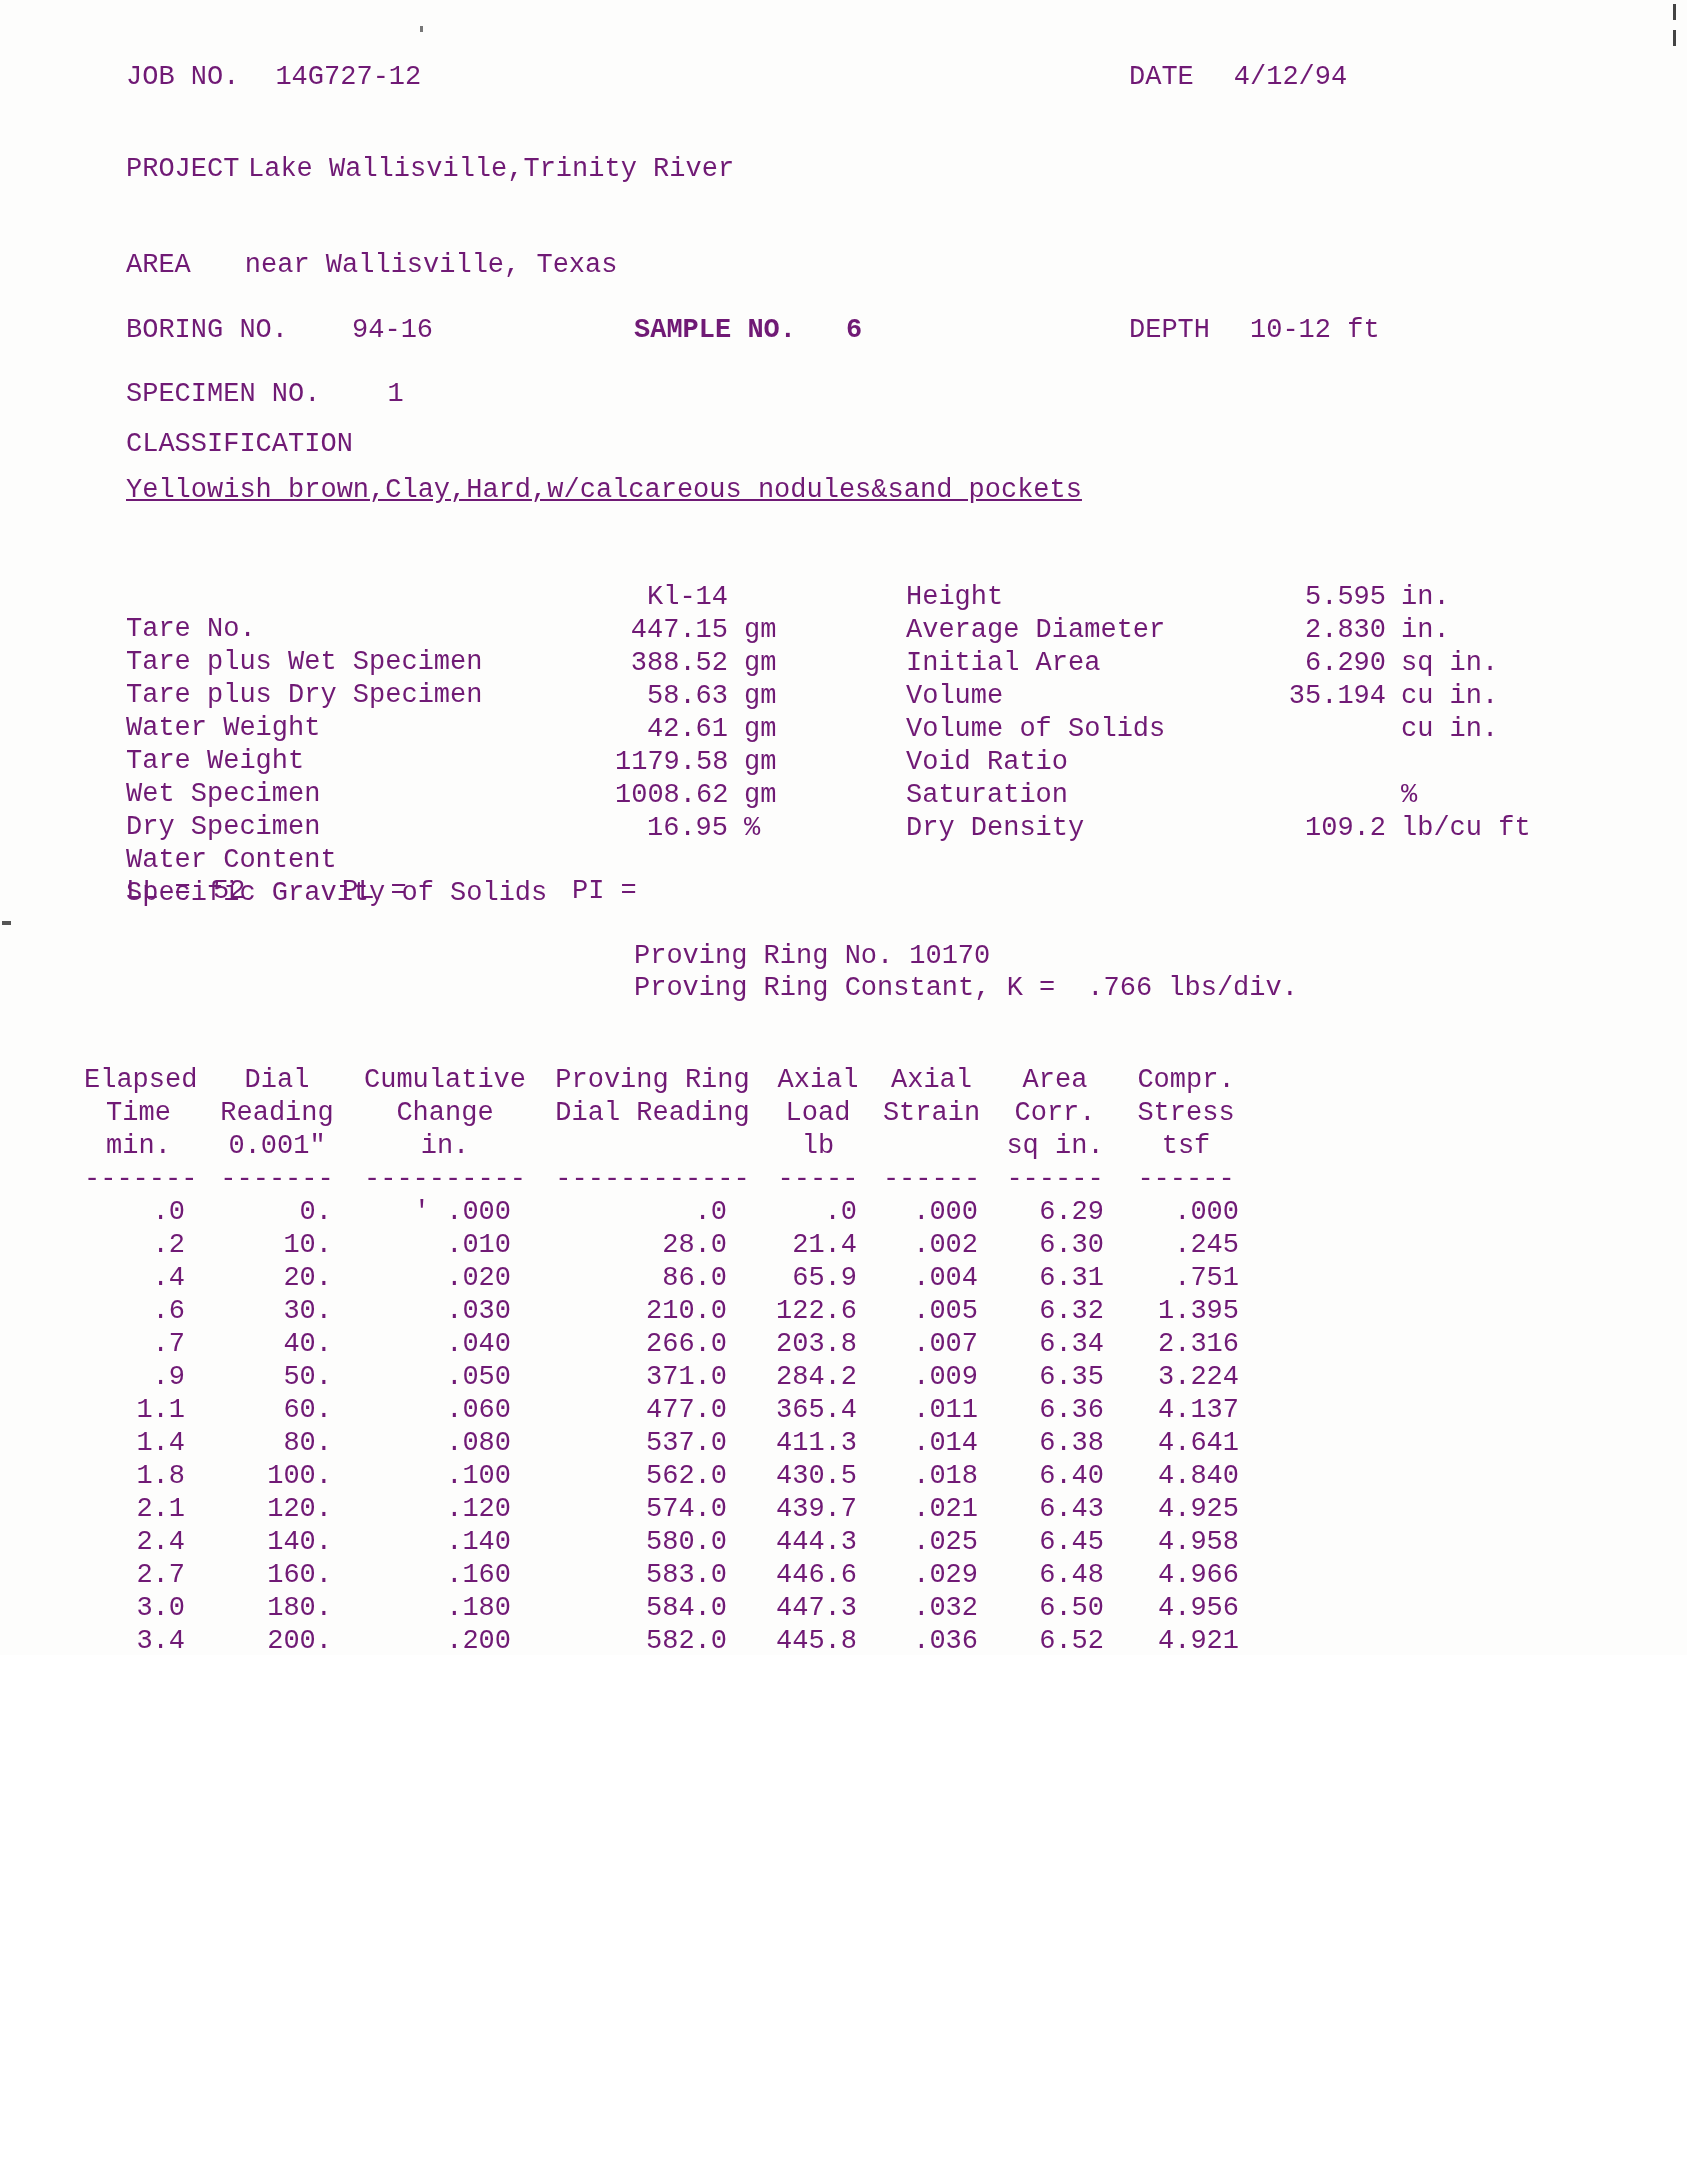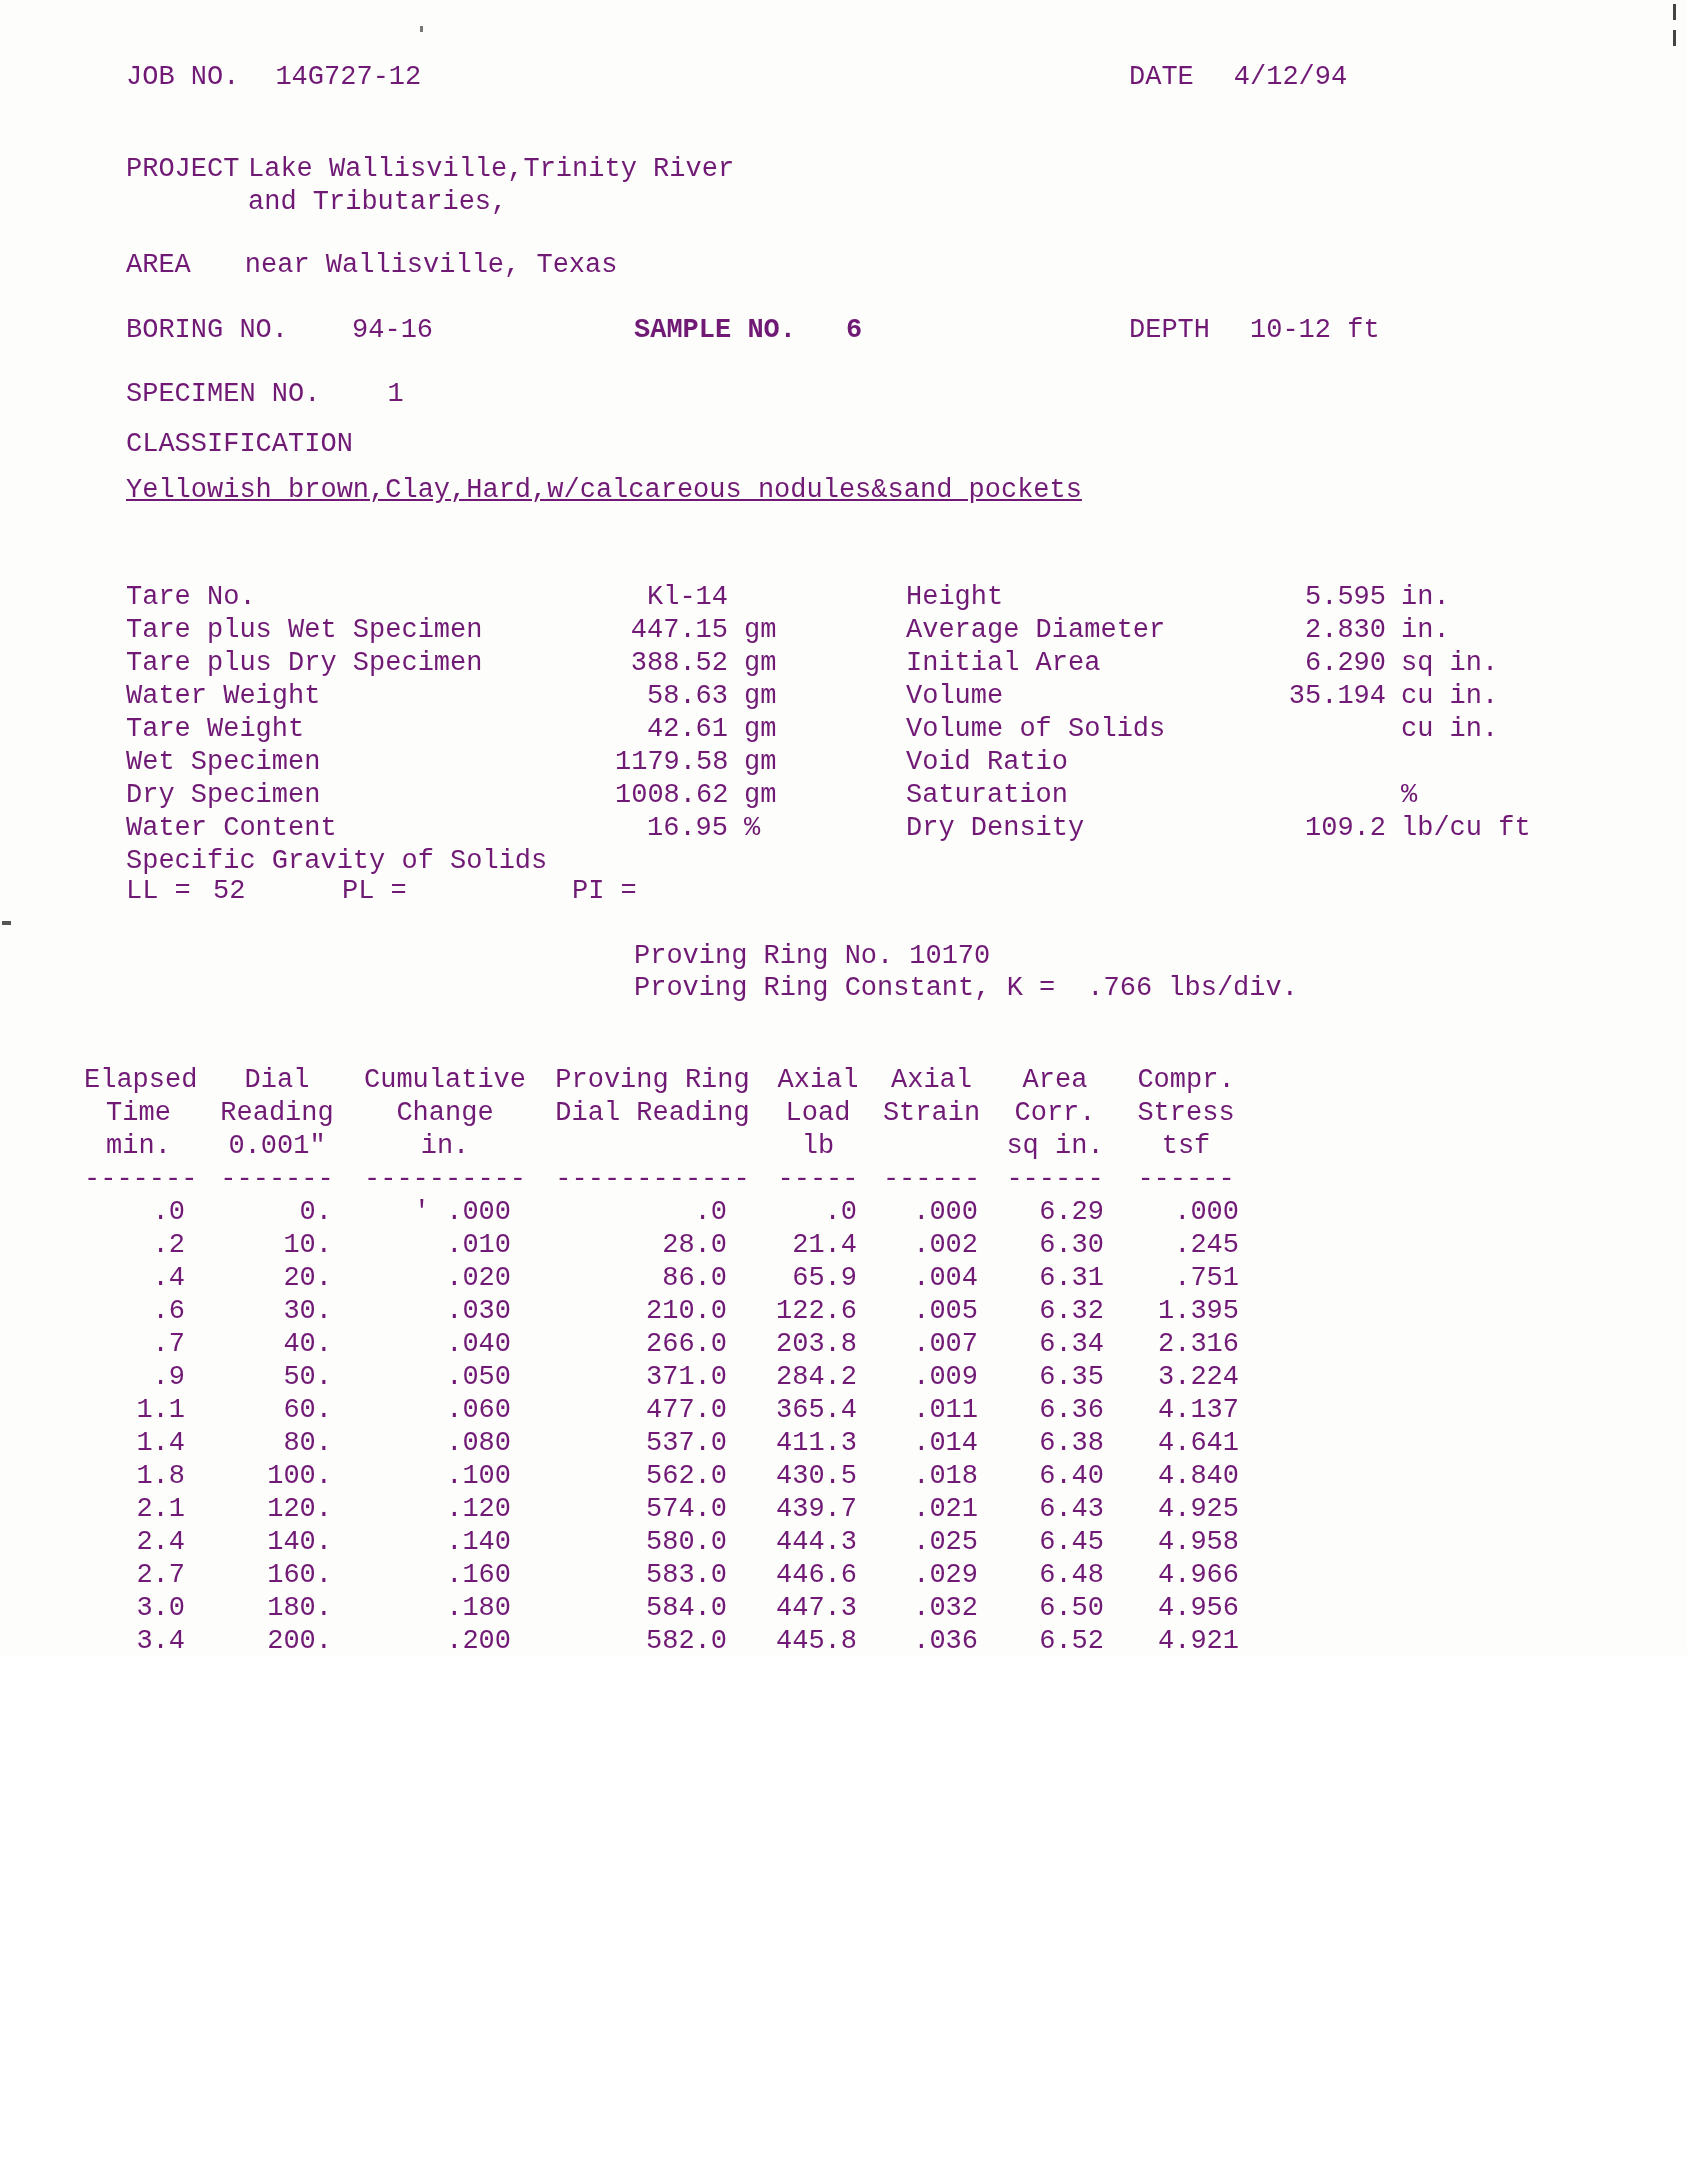--- a/index.html
+++ b/index.html
@@ -11,21 +11,21 @@
     font-size:27px;line-height:33px;
     color:#701a75;
     overflow:hidden;
   }
   .page span{white-space:pre;}
   .abs{position:absolute;}
   .kv{display:flex;}
   
   .meas{position:absolute;}
   .mrow{display:flex;height:33px;}
-  .meas-left .ml{width:489px;}
+  .meas-left .ml{width:489px;margin-top:32px;}
   .meas-left .mv{width:113px;text-align:right;}
   .meas-left .mu{margin-left:16px;}
   .meas-right .ml{width:351px;}
   .meas-right .mv{width:129px;text-align:right;}
   .meas-right .mu{margin-left:15px;}
   
   .ctable{position:absolute;left:84px;top:1064px;}
   .trow{display:grid;grid-template-columns:109px 134px 168px 213px 84px 109px 104px 124px;height:33px;gap:17px;}
   .trow.h span{text-align:center;}
   .trow.d span{text-align:right;}
@@ -60,21 +60,20 @@
   <div class="abs kv" style="left:1129px;top:61px;">
     <span>DATE</span>
     <span style="margin-left:40px;">4/12/94</span>
   </div>
 
   <div class="abs" style="left:126px;top:153px;">
     <span>PROJECT</span>
   </div>
   <div class="abs" style="left:248px;top:153px;">
     <div><span>Lake Wallisville,Trinity River</span></div>
-    <div><span>and Tributaries,</span></div>
   </div>
 
   <div class="abs kv" style="left:126px;top:249px;">
     <span>AREA</span>
     <span style="margin-left:54px;">near Wallisville, Texas</span>
   </div>
 
   <div class="abs kv" style="left:126px;top:314px;">
     <span>BORING NO.</span>
     <span style="margin-left:64px;">94-16</span>

